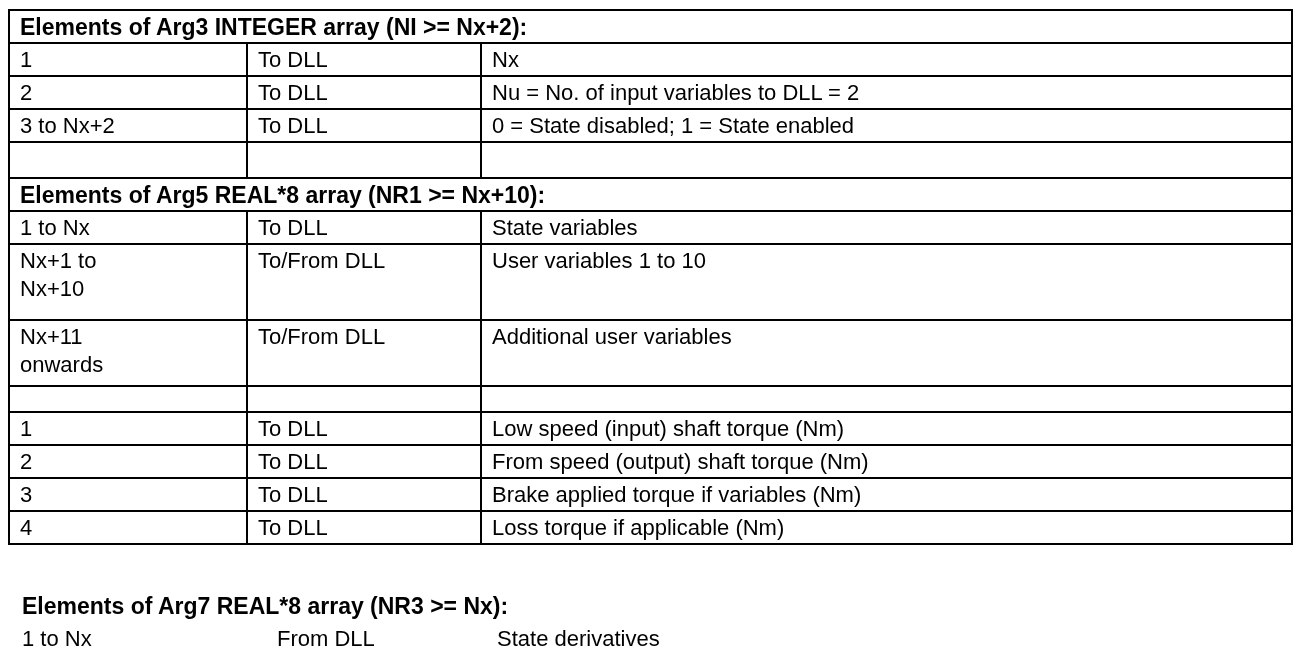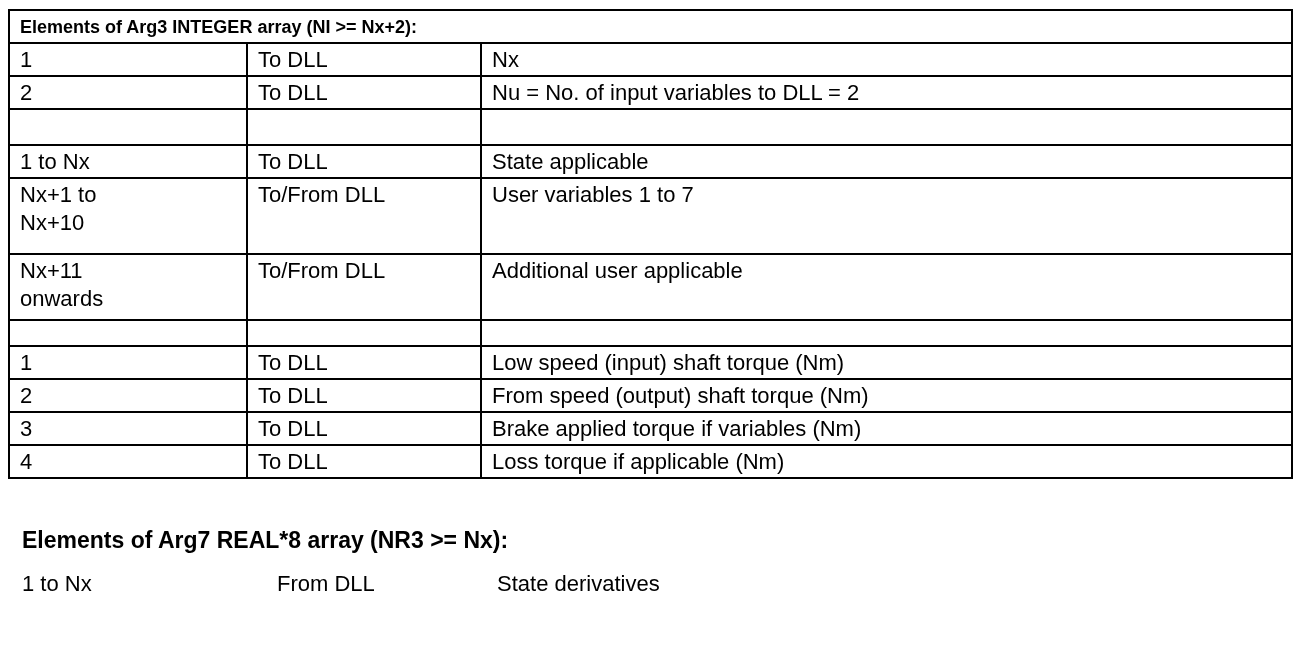--- a/index.html
+++ b/index.html
@@ -25,35 +25,35 @@
   table.doc-table td {
     border: 2px solid #000000;
     vertical-align: top;
     padding: 2px 8px 1px 10px;
     line-height: 28px;
     white-space: pre-line;
     overflow: hidden;
   }
   tr.r-header td {
     font-weight: bold;
-    font-size: 18px;
+    font-size: 23px;
     padding-left: 10px;
   }
   tr.r-data { height: 29px; }
   tr.r-header { height: 29px; }
   tr.r-spacer-a { height: 36px; }
   tr.r-spacer-b { height: 26px; }
   tr.r-tall-a { height: 76px; }
   tr.r-tall-b { height: 66px; }
 
   .next-heading {
     font-weight: bold;
     font-size: 23px;
     line-height: 28px;
-    margin: 47px 0 15px 22px;
+    margin: 47px 0 4px 22px;
   }
   .partial-row {
     display: flex;
     align-items: flex-start;
     line-height: 30px;
     height: 30px;
   }
   .partial-row .pc1 {
     box-sizing: border-box;
     width: 277px;
@@ -83,41 +83,49 @@
     <tr class="r-data">
       <td>1</td>
       <td>To DLL</td>
       <td>Nx</td>
     </tr>
     <tr class="r-data">
       <td>2</td>
       <td>To DLL</td>
       <td>Nu = No. of input variables to DLL = 2</td>
     </tr>
+    <tr class="r-data">
+      <td>3 to Nx+2</td>
+      <td>To DLL</td>
+      <td>0 = State disabled; 1 = State enabled</td>
+    </tr>
     <tr class="r-spacer-a">
       <td></td>
       <td></td>
       <td></td>
     </tr>
+    <tr class="r-header">
+      <td colspan="3">Elements of Arg5 REAL*8 array (NR1 &gt;= Nx+10):</td>
+    </tr>
     <tr class="r-data">
       <td>1 to Nx</td>
       <td>To DLL</td>
-      <td>State applicable</td>
+      <td>State variables</td>
     </tr>
     <tr class="r-tall-a">
       <td>Nx+1 to
 Nx+10</td>
       <td>To/From DLL</td>
-      <td>User variables 1 to 7</td>
+      <td>User variables 1 to 10</td>
     </tr>
     <tr class="r-tall-b">
       <td>Nx+11
 onwards</td>
       <td>To/From DLL</td>
-      <td>Additional user applicable</td>
+      <td>Additional user variables</td>
     </tr>
     <tr class="r-spacer-b">
       <td></td>
       <td></td>
       <td></td>
     </tr>
     <tr class="r-data">
       <td>1</td>
       <td>To DLL</td>
       <td>Low speed (input) shaft torque (Nm)</td>

